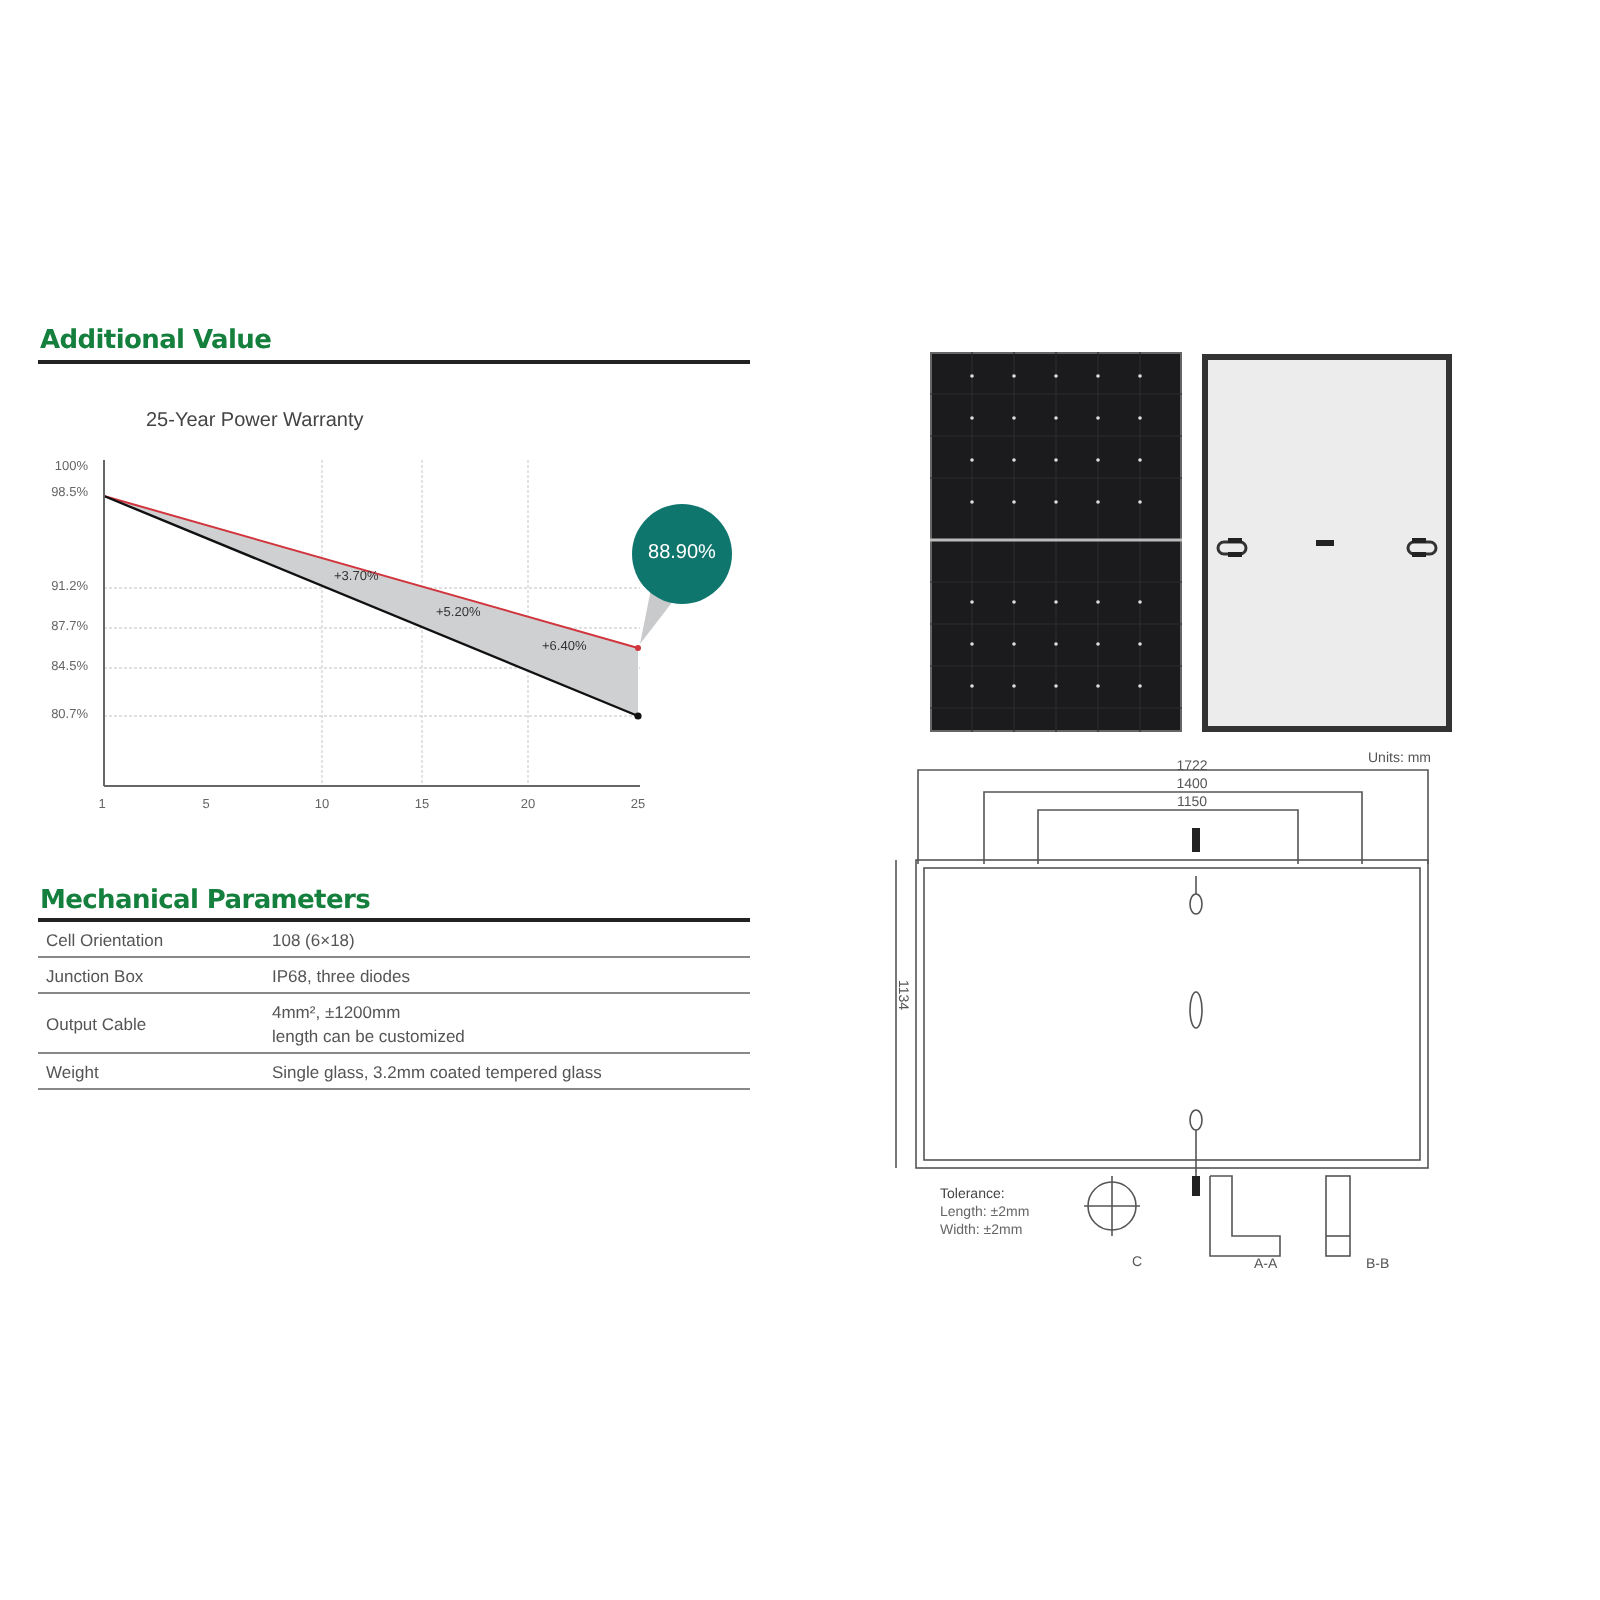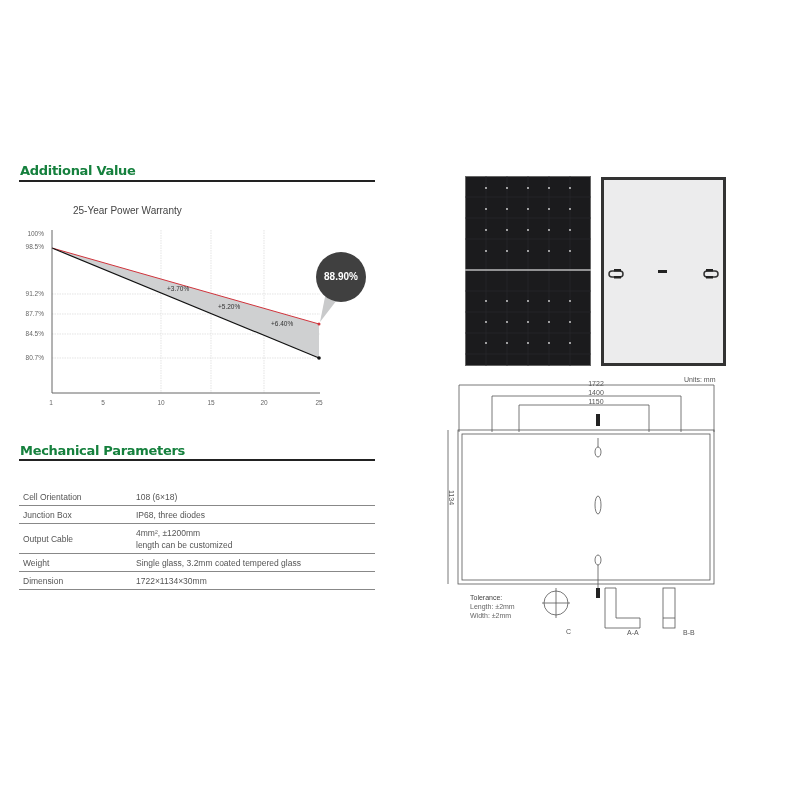--- a/index.html
+++ b/index.html
@@ -4,26 +4,26 @@
 <style>
   html,body{margin:0;padding:0;background:#fff;}
   body{width:800px;height:800px;position:relative;overflow:hidden;font-family:"Liberation Sans",sans-serif;color:#333;}
   .abs{position:absolute;}
   .section-title{position:absolute;left:20px;font-weight:bold;font-size:13px;color:#15803d;font-family:"DejaVu Sans",sans-serif;letter-spacing:-0.3px;}
   .rule{position:absolute;left:19px;width:356px;height:2px;background:#222;}
   .chart-title{position:absolute;left:45px;top:205px;font-size:10px;color:#444;margin-left:28px;}
   .ytick{position:absolute;font-size:6.5px;color:#666;width:30px;text-align:right;}
   .xtick{position:absolute;font-size:6.5px;color:#666;text-align:center;width:16px;}
   .annot{position:absolute;font-size:6.5px;color:#333;}
-  table.params{position:absolute;left:19px;top:488px;width:356px;border-collapse:collapse;font-size:8.5px;color:#555;}
+  table.params{position:absolute;left:19px;top:461px;width:356px;border-collapse:collapse;font-size:8.5px;color:#555;}
   table.params td{border-bottom:1px solid #888;padding:0 4px;height:17px;vertical-align:middle;}
   table.params td.k{width:105px;text-align:left;}
   table.params td.v{}
   table.params tr.tall td{height:29px;line-height:12px;}
-  .bubble{position:absolute;left:316px;top:252px;width:50px;height:50px;border-radius:50%;background:#404040;color:#fff;font-size:10px;font-weight:bold;text-align:center;line-height:50px;}
+  .bubble{position:absolute;left:316px;top:252px;width:50px;height:50px;border-radius:50%;background:#0f766e;color:#fff;font-size:10px;font-weight:normal;text-align:center;line-height:50px;}
   .units{position:absolute;left:684px;top:376px;font-size:7px;color:#555;}
   .dimlbl{position:absolute;font-size:7px;color:#555;text-align:center;width:30px;}
   .tol{position:absolute;left:470px;top:593px;font-size:7px;color:#666;line-height:9px;}
   .seclbl{position:absolute;font-size:7px;color:#555;}
 </style>
 </head>
 <body>
 
 <div class="section-title" style="top:163px">Additional Value</div>
 <div class="rule" style="top:180px"></div>
@@ -85,24 +85,20 @@
   <tr class="tall">
         <td class="k">Output Cable</td>
         <td class="v">
           <div>4mm², ±1200mm</div>
           <div>length can be customized</div>
         </td>
       </tr>
   <tr>
         <td class="k">Weight</td>
         <td class="v">Single glass, 3.2mm coated tempered glass</td>
-      </tr>
-  <tr>
-        <td class="k">Dimension</td>
-        <td class="v">1722×1134×30mm</td>
       </tr>
 </tbody>
   </table>
 
 <svg class="abs" style="left:465px;top:176px" width="126" height="190">
   <rect x="0" y="0" width="126" height="190" fill="#1b1b1d" stroke="#666" stroke-width="2"></rect>
   <g stroke="#2c2c30" stroke-width="0.6">
     <line x1="21" y1="0" x2="21" y2="190"></line>
       <line x1="42" y1="0" x2="42" y2="190"></line>
       <line x1="63" y1="0" x2="63" y2="190"></line>

